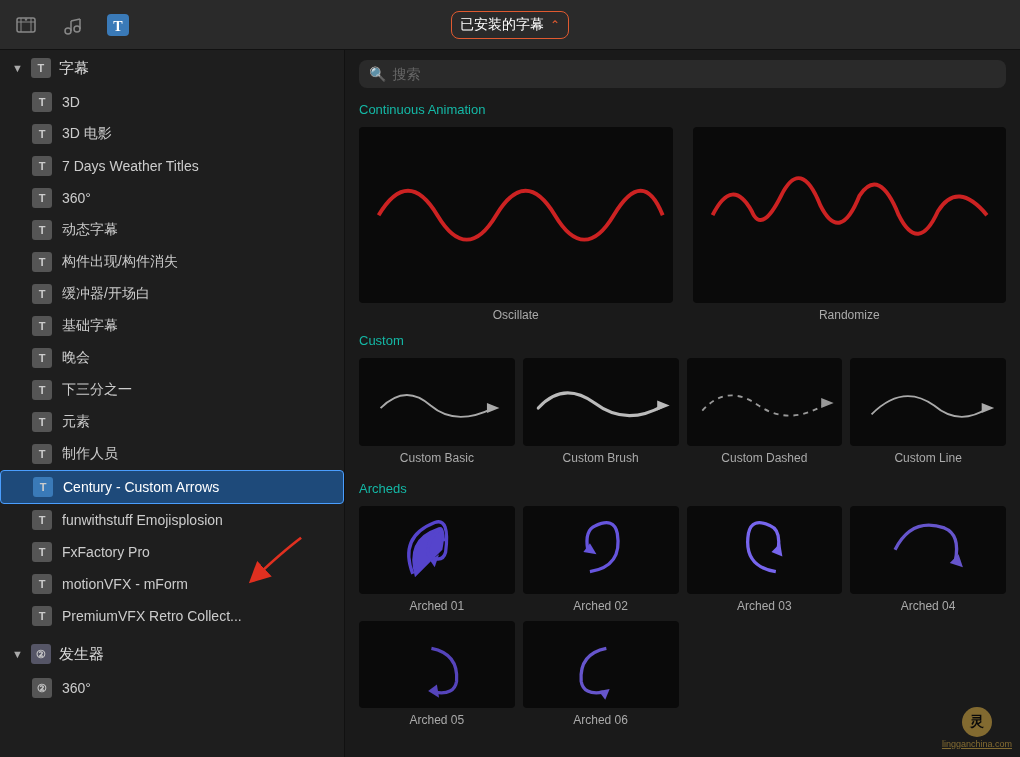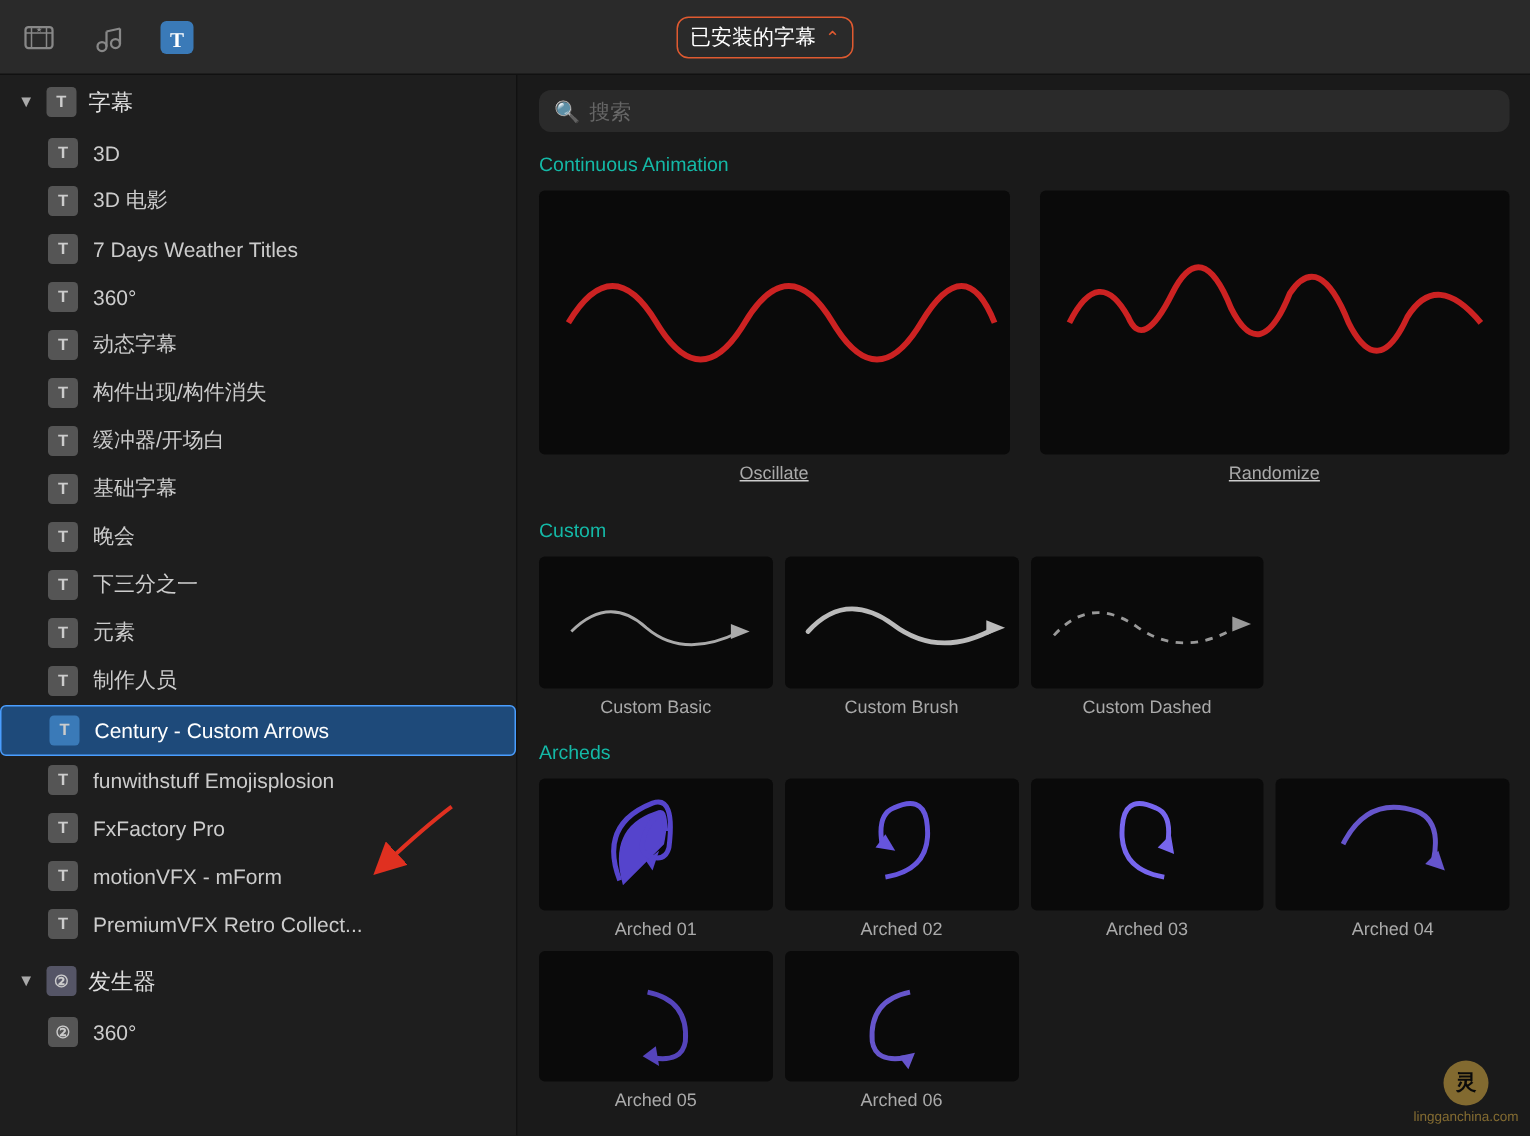--- a/index.html
+++ b/index.html
@@ -184,22 +184,21 @@
       display: grid;
       grid-template-columns: repeat(4, 1fr);
       gap: 8px;
       margin-bottom: 16px;
     }
 
     .grid-2col {
       display: grid;
       grid-template-columns: repeat(2, 1fr);
       gap: 20px;
-      margin-bottom: 24px;
-      text-decoration: underline;
+      margin-bottom: 11px;
     }
 
     .thumb-item {
       display: flex;
       flex-direction: column;
       align-items: center;
       gap: 5px;
       cursor: pointer;
     }
     .thumb-box {
@@ -238,20 +237,21 @@
       align-items: center;
       justify-content: center;
       font-size: 14px;
       font-weight: bold;
       color: #000;
     }
     .watermark-text {
       font-size: 9px;
       color: #c8a040;
       margin-top: 2px;
+      text-decoration: underline;
     }
 
     .sidebar-section-2 {
       display: flex;
       align-items: center;
       padding: 8px 12px;
       font-size: 15px;
       color: #ddd;
       cursor: pointer;
       margin-top: 4px;
@@ -471,20 +471,29 @@
       <div class="thumb-item">
         <div class="thumb-box">
           <svg width="100%" height="100%" viewBox="0 0 120 70">
             <path d="M10,42 Q30,20 55,38 Q80,55 110,36" stroke="#999" stroke-width="1.5" fill="none" stroke-dasharray="4,4"></path>
             <polygon points="105,32 115,36 105,40" fill="#999"></polygon>
           </svg>
         </div>
         <span class="thumb-label">Custom Dashed</span>
       </div>
 
+      <div class="thumb-item">
+        <div class="thumb-box">
+          <svg width="100%" height="100%" viewBox="0 0 120 70">
+            <path d="M15,45 Q40,20 65,38 Q85,55 108,40" stroke="#aaa" stroke-width="1.5" fill="none"></path>
+            <polygon points="103,36 113,40 103,44" fill="#aaa"></polygon>
+          </svg>
+        </div>
+        <span class="thumb-label">Custom Line</span>
+      </div>
     </div>
 
     <div class="section-label">Archeds</div>
     <div class="grid">
 
       <div class="thumb-item">
         <div class="thumb-box">
           <svg width="100%" height="100%" viewBox="0 0 120 80">
             <path d="M40,65 Q30,30 60,20 Q70,15 65,40" stroke="#5544cc" stroke-width="0" fill="#5544cc"></path>
             <path d="M38,62 Q25,28 58,15 Q72,10 68,42 Q66,50 58,48 Q50,46 52,38 Q54,28 62,22 Q65,20 66,32" stroke="#5544cc" stroke-width="3" fill="none"></path>

